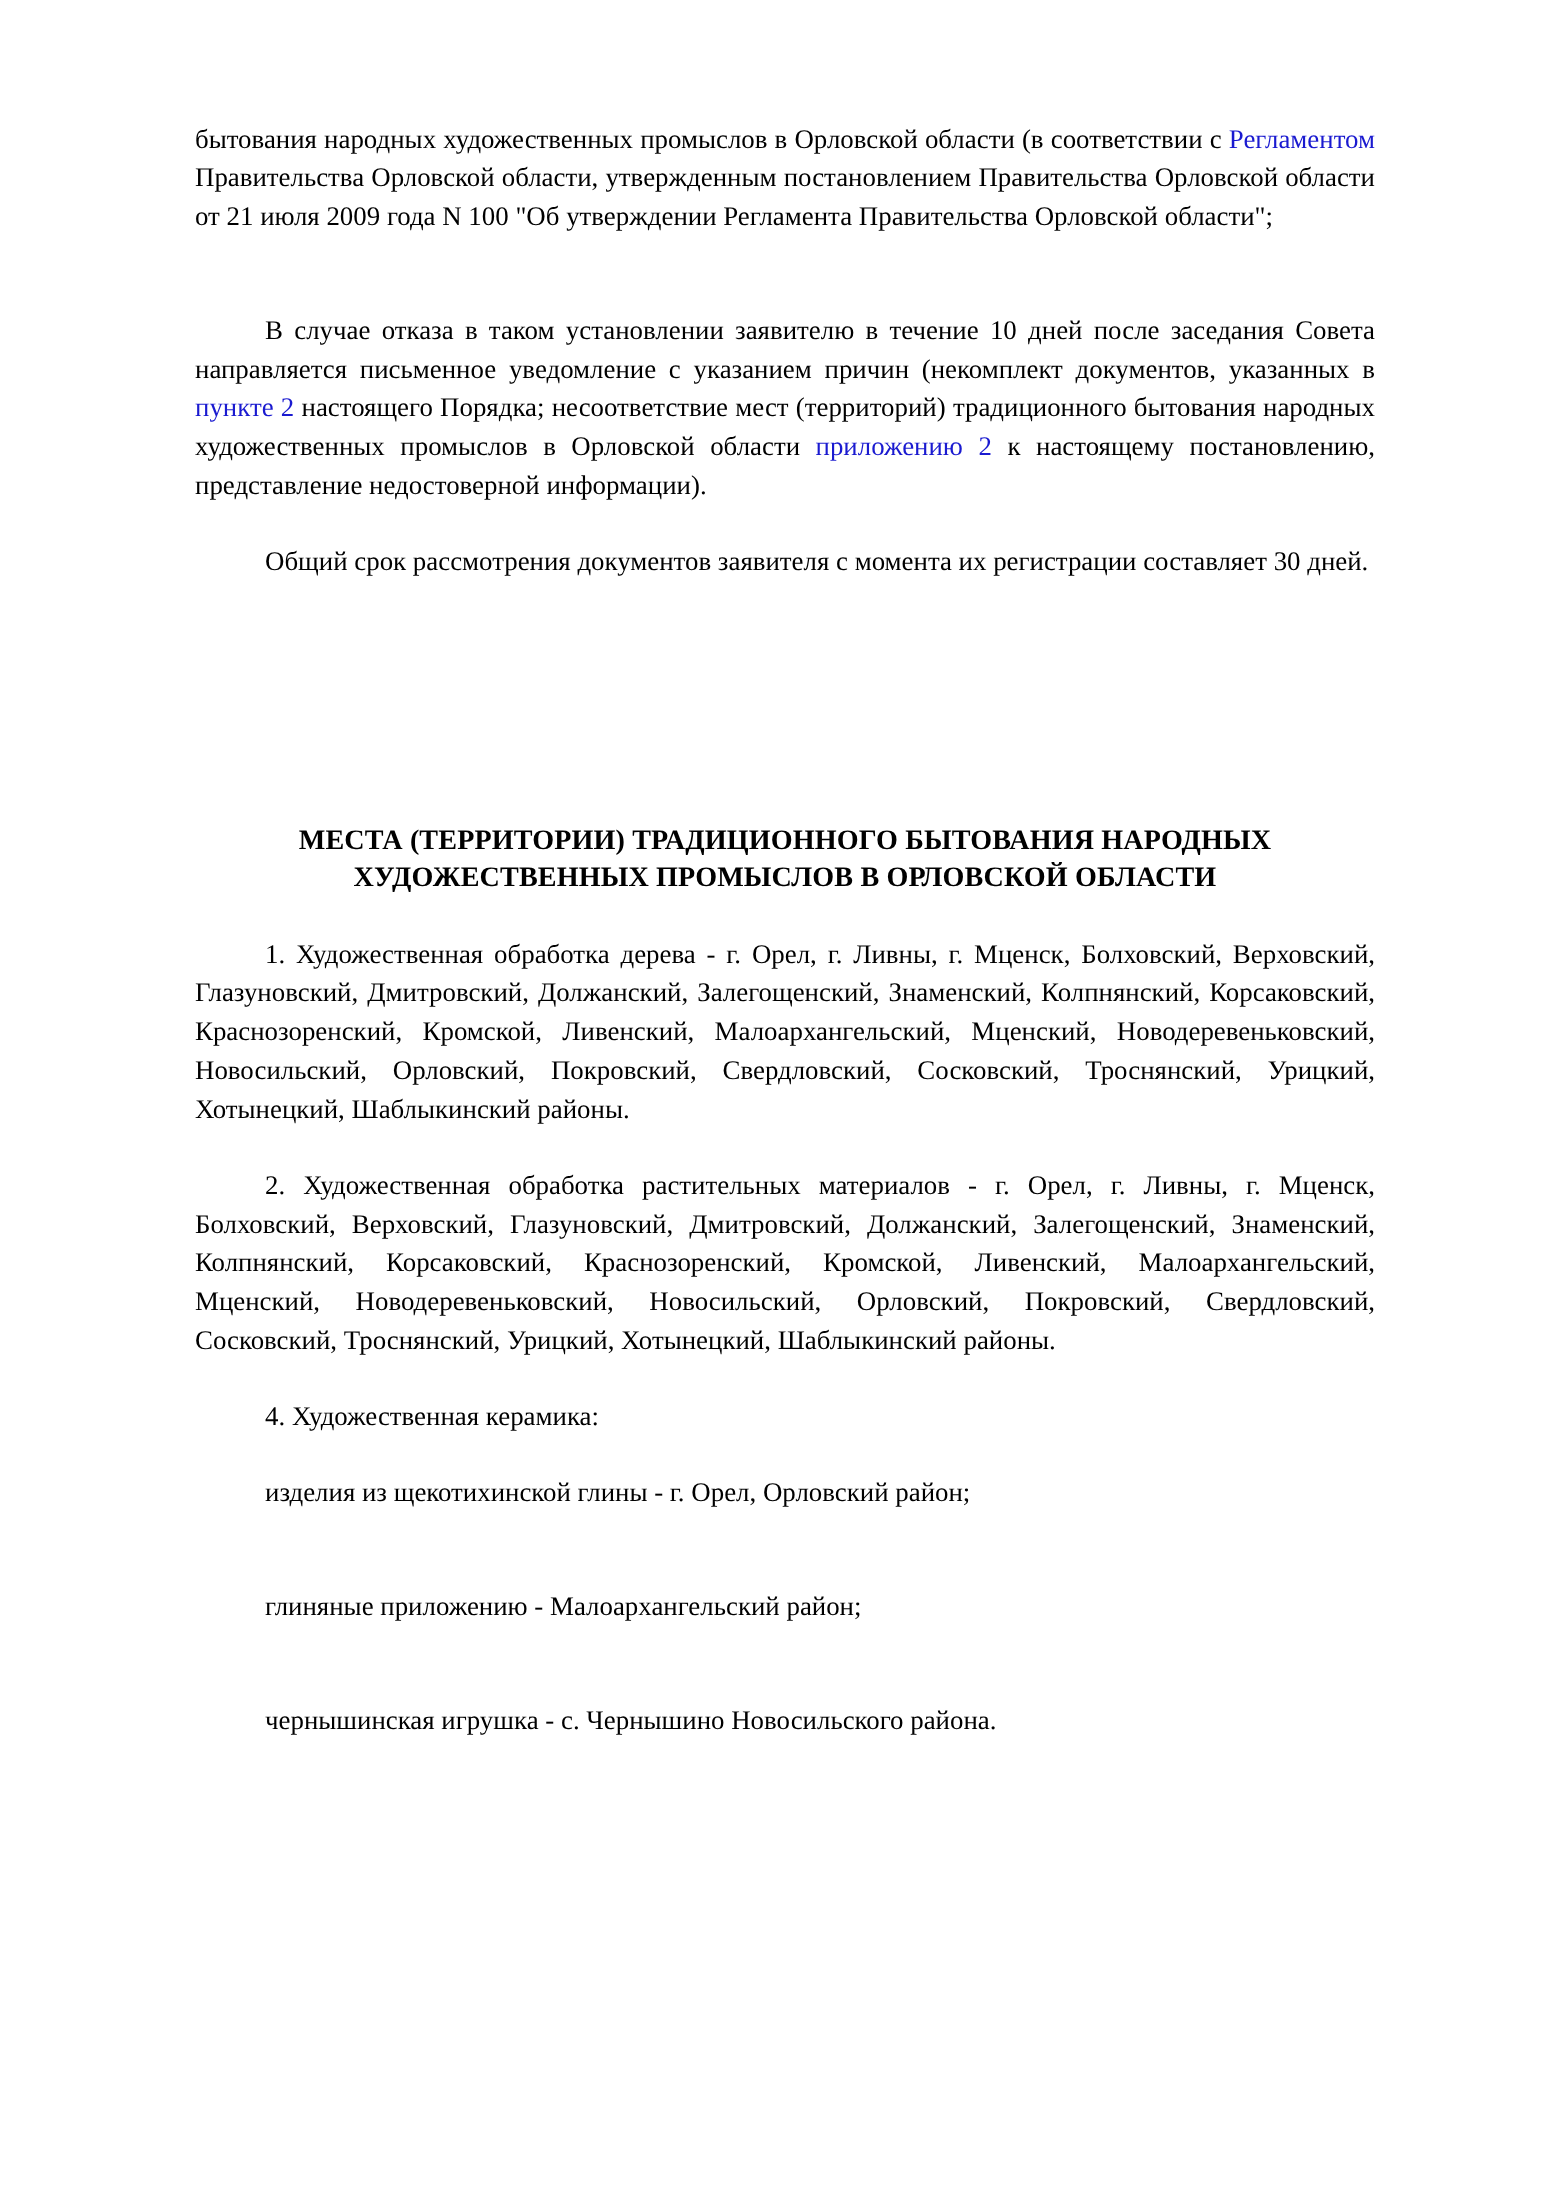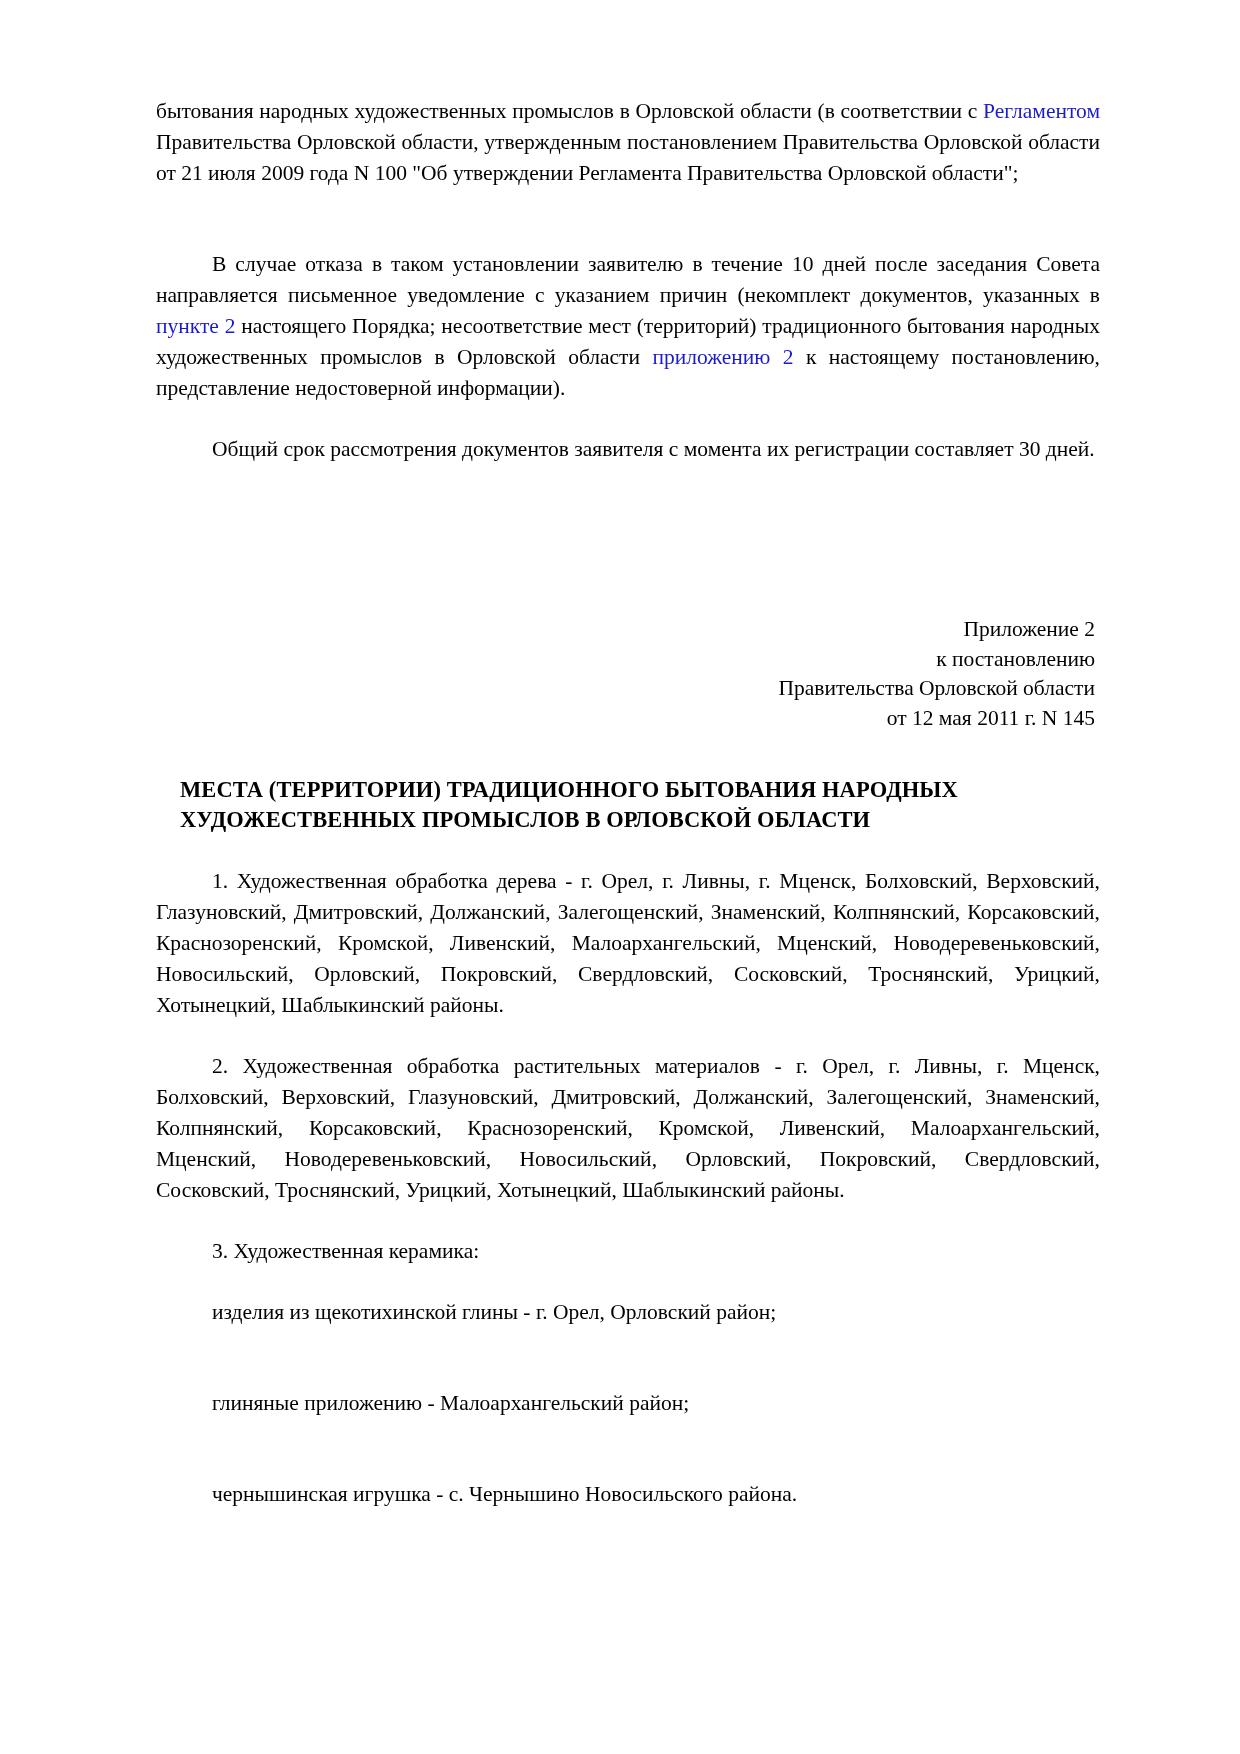--- a/index.html
+++ b/index.html
@@ -42,21 +42,21 @@
   .appendix-block {
     margin-top: 0;
     text-align: right;
     font-size: 21.5px;
     line-height: 29.5px;
     padding-right: 5px;
   }
   .appendix-block div { white-space: nowrap; }
   .doc-title {
     margin: 0;
-    text-align: left;
+    text-align: center;
     font-weight: bold;
     font-size: 22.5px;
     line-height: 30px;
     letter-spacing: 0.1px;
     padding: 0 24px;
   }
   .sub-item {
     text-indent: 56px;
     text-align: left;
   }
@@ -77,42 +77,36 @@
     <div class="gap-sm"></div>
 
     <p class="para indent"><span>В случае отказа в таком установлении заявителю в течение 10 дней после заседания Совета направляется письменное уведомление с указанием причин (некомплект документов, указанных в </span><span class="link">пункте 2</span><span> настоящего Порядка; несоответствие мест (территорий) традиционного бытования народных художественных промыслов в Орловской области </span><span class="link">приложению 2</span><span> к настоящему постановлению, представление недостоверной информации).</span></p>
 
     <div class="gap-sm"></div>
 
     <p class="para indent">Общий срок рассмотрения документов заявителя с момента их регистрации составляет 30 дней.</p>
 
     <div class="spacer-large"></div>
 
-    <div class="appendix-block">
-      <div>Приложение 2</div>
-      <div>к постановлению</div>
-      <div>Правительства Орловской области</div>
-      <div>от 12 мая 2011 г. N 145</div>
-    </div>
 
     <div class="spacer-title"></div>
 
     <h1 class="doc-title">МЕСТА (ТЕРРИТОРИИ) ТРАДИЦИОННОГО БЫТОВАНИЯ НАРОДНЫХ ХУДОЖЕСТВЕННЫХ ПРОМЫСЛОВ В ОРЛОВСКОЙ ОБЛАСТИ</h1>
 
     <div class="gap-md"></div>
 
     <p class="para indent">1. Художественная обработка дерева - г. Орел, г. Ливны, г. Мценск, Болховский, Верховский, Глазуновский, Дмитровский, Должанский, Залегощенский, Знаменский, Колпнянский, Корсаковский, Краснозоренский, Кромской, Ливенский, Малоархангельский, Мценский, Новодеревеньковский, Новосильский, Орловский, Покровский, Свердловский, Сосковский, Троснянский, Урицкий, Хотынецкий, Шаблыкинский районы.</p>
 
     <div class="gap-sm"></div>
 
     <p class="para indent">2. Художественная обработка растительных материалов - г. Орел, г. Ливны, г. Мценск, Болховский, Верховский, Глазуновский, Дмитровский, Должанский, Залегощенский, Знаменский, Колпнянский, Корсаковский, Краснозоренский, Кромской, Ливенский, Малоархангельский, Мценский, Новодеревеньковский, Новосильский, Орловский, Покровский, Свердловский, Сосковский, Троснянский, Урицкий, Хотынецкий, Шаблыкинский районы.</p>
 
     <div class="gap-sm"></div>
 
-    <p class="para sub-item">3. Художественная керамика:</p>
+    <p class="para sub-item">4. Художественная керамика:</p>
 
     <div class="gap-sm"></div>
 
     <p class="para sub-item">изделия из щекотихинской глины - г. Орел, Орловский район;</p>
 
     <div class="gap-sm"></div>
 
 
     <div class="gap-sm"></div>
 

